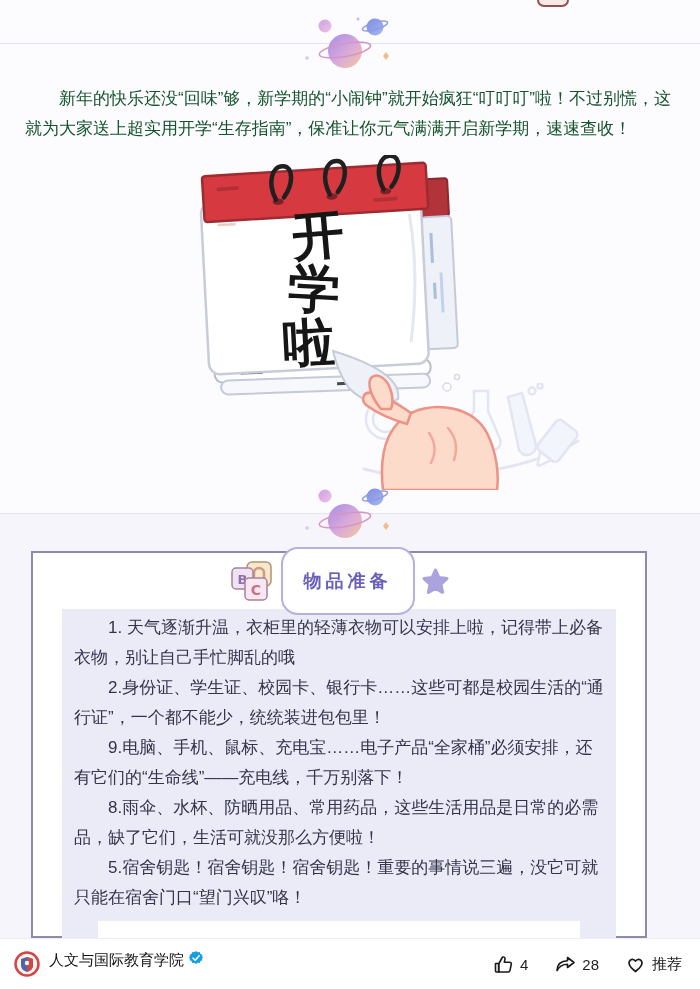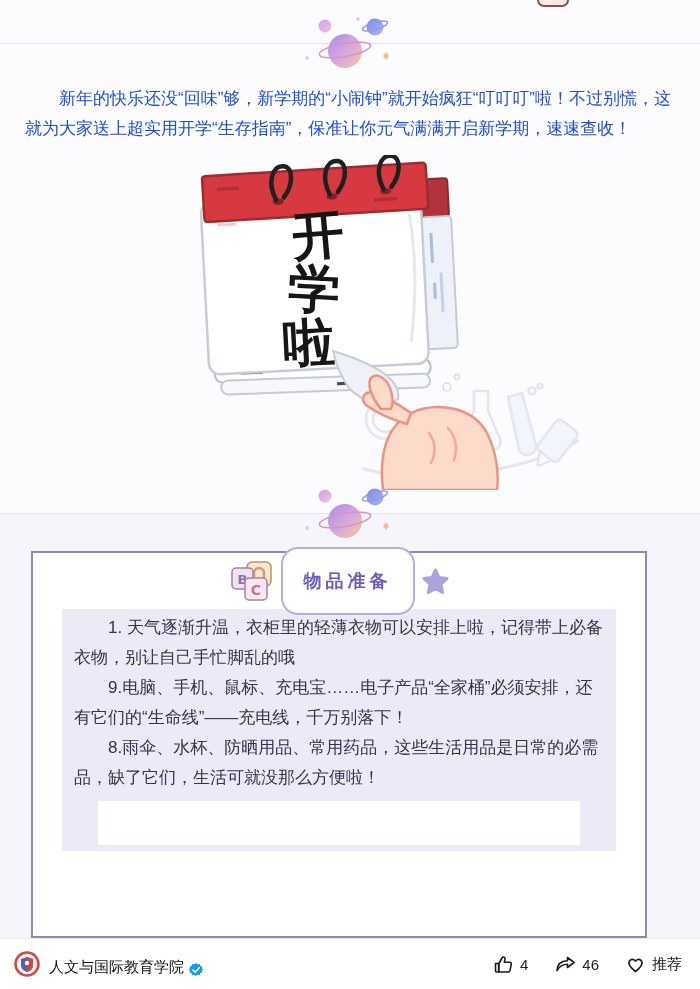--- a/index.html
+++ b/index.html
@@ -20,21 +20,21 @@
 
   
   .divider { position:absolute; left:0; width:700px; border-top:1px solid #e5e3ed; }
   .d1 { top:43px; } .d2 { top:513px; }
   .planets { position:absolute; left:298px; width:96px; height:64px; }
   .p1 { top:14px; } .p2 { top:484px; }
 
   
   .intro {
     position:absolute; left:25px; top:84px; width:652px;
-    font-size:17px; line-height:30px; color:#1d4ed8; text-indent:2em;
+    font-size:17px; line-height:30px; color:#14532d; text-indent:2em;
   }
 
   .calendar { position:absolute; left:185px; top:155px; width:345px; height:335px; }
   .doodles  { position:absolute; left:356px; top:383px; width:228px; height:112px; }
 
   
   .card {
     position:absolute; left:31px; top:551px; width:616px; height:387px;
     background:#ffffff; border:2px solid #8e8aa9;
   }
@@ -50,21 +50,21 @@
     font-size:17px; line-height:30px; color:#33334a; text-indent:2em;
   }
   .white-box { margin:8px 24px 0 24px; height:44px; background:#ffffff; }
 
   
   .footer {
     position:absolute; left:0; top:938px; width:700px; height:51px;
     background:#ffffff; border-top:1px solid #eeedf3;
     display:flex; align-items:center; padding:0 18px 0 14px;
   }
-  .account { display:flex; align-items:flex-end; cursor:pointer; }
+  .account { display:flex; align-items:flex-start; cursor:pointer; }
   .account-name { margin-left:9px; font-size:15px; color:#121212; }
   .verified { margin-left:5px; }
   .actions { margin-left:auto; display:flex; align-items:center; gap:26px; }
   .action { display:flex; align-items:center; gap:6px; cursor:pointer; }
   .action .cnt { font-size:15px; color:#1f1f1f; }
 </style>
 </head>
 <body>
 
 <div class="lower-band"></div>
@@ -197,22 +197,24 @@
       <rect x="15" y="18" width="22" height="22" rx="4" fill="#f8e6f0" stroke="#a4849c" stroke-width="1.5"></rect>
       <text x="26" y="35" font-size="14" font-weight="bold" fill="#c2718d" text-anchor="middle" font-family="&quot;DejaVu Sans&quot;,sans-serif">C</text>
     </svg>
     <div class="pill">物品准备</div>
     <svg width="27" height="27" viewBox="0 0 27 27">
       <path d="M13.5 2 L17 9.6 L25 10.6 L19 16.2 L20.6 24.4 L13.5 20.4 L6.4 24.4 L8 16.2 L2 10.6 L10 9.6 Z" fill="#aba3de" stroke="#aba3de" stroke-width="3" stroke-linejoin="round"></path>
     </svg>
   </div>
   <div class="inner-box">
     <p>1. 天气逐渐升温，衣柜里的轻薄衣物可以安排上啦，记得带上必备衣物，别让自己手忙脚乱的哦</p>
+    <p>2.身份证、学生证、校园卡、银行卡……这些可都是校园生活的“通行证”，一个都不能少，统统装进包包里！</p>
     <p>9.电脑、手机、鼠标、充电宝……电子产品“全家桶”必须安排，还有它们的“生命线”——充电线，千万别落下！</p>
     <p>8.雨伞、水杯、防晒用品、常用药品，这些生活用品是日常的必需品，缺了它们，生活可就没那么方便啦！</p>
+    <p>5.宿舍钥匙！宿舍钥匙！宿舍钥匙！重要的事情说三遍，没它可就只能在宿舍门口“望门兴叹”咯！</p>
     <div class="white-box"></div>
   </div>
 </div>
 
 <div class="footer">
   <div class="account">
     <svg width="26" height="26" viewBox="0 0 26 26">
       <circle cx="13" cy="13" r="11.5" fill="#fdf4f0" stroke="#cf4846" stroke-width="2.5"></circle>
       <path d="M13 6 L19 8 V14 C19 18 16 20 13 21 C10 20 7 18 7 14 V8 Z" fill="#4a66b0"></path>
       <path d="M13 6 L19 8 V14 C19 18 16 20 13 21 Z" fill="#c94a48"></path>
@@ -229,21 +231,21 @@
       <svg width="21" height="21" viewBox="0 0 21 21" fill="none" stroke="#1a1a1a" stroke-width="1.6" stroke-linejoin="round">
         <path d="M2.5 9.5 h3.2 v8.5 H3.5 a1 1 0 0 1 -1 -1 Z"></path>
         <path d="M5.7 10 L9 4 c.4 -.9 1.3 -1.3 2.1 -.9 .8 .4 1.1 1.2 .9 2.1 L11.3 8.2 h5.4 c1 0 1.8 .9 1.6 1.9 l-1.3 6.3 c-.2 .9 -1 1.6 -2 1.6 H5.7 Z"></path>
       </svg>
       <span class="cnt">4</span>
     </div>
     <div class="action">
       <svg width="22" height="21" viewBox="0 0 22 21" fill="none" stroke="#1a1a1a" stroke-width="1.6" stroke-linejoin="round">
         <path d="M13.5 3.5 L20 8.5 L13.5 13.5 V10.2 C8.5 10.2 5.3 12.2 3 16.5 C3.2 10 7 7 13.5 6.8 Z"></path>
       </svg>
-      <span class="cnt">46</span>
+      <span class="cnt">28</span>
     </div>
     <div class="action">
       <svg width="21" height="20" viewBox="0 0 21 20" fill="none" stroke="#1a1a1a" stroke-width="1.6" stroke-linejoin="round">
         <path d="M10.5 17.5 C4 12.5 2.6 8.6 5.3 6.2 C7 4.8 9.4 5.4 10.5 7.2 C11.6 5.4 14 4.8 15.7 6.2 C18.4 8.6 17 12.5 10.5 17.5 Z"></path>
       </svg>
       <span class="cnt">推荐</span>
     </div>
   </div>
 </div>
 

